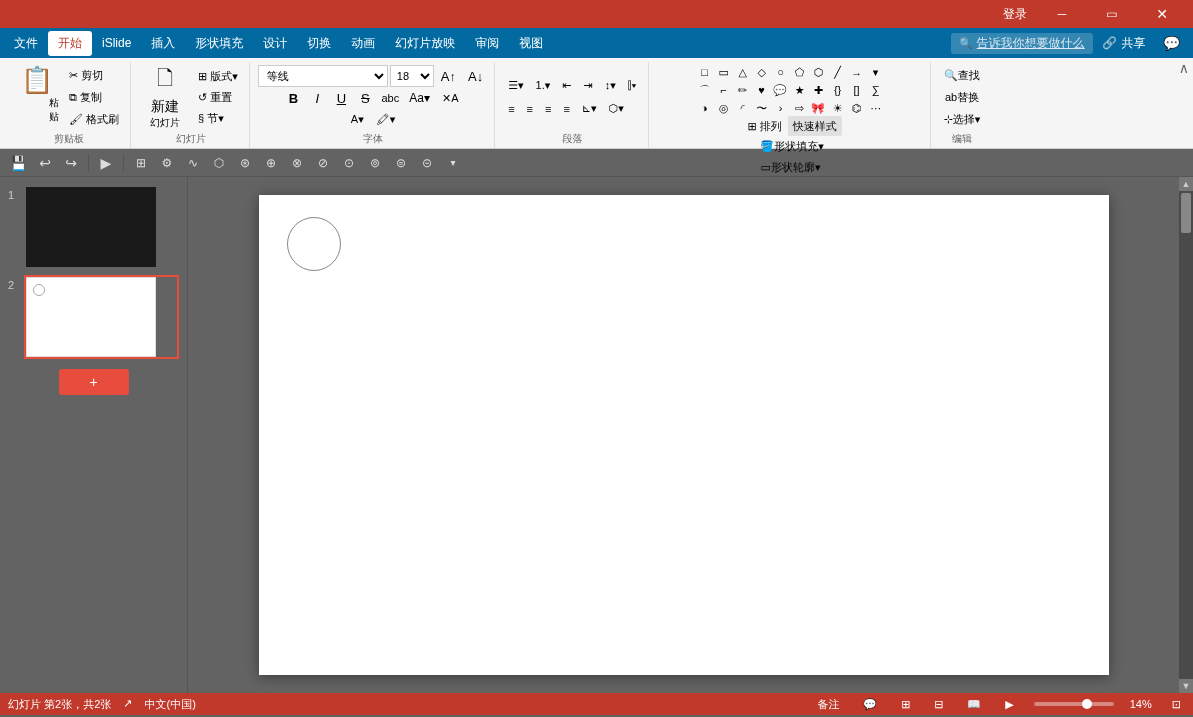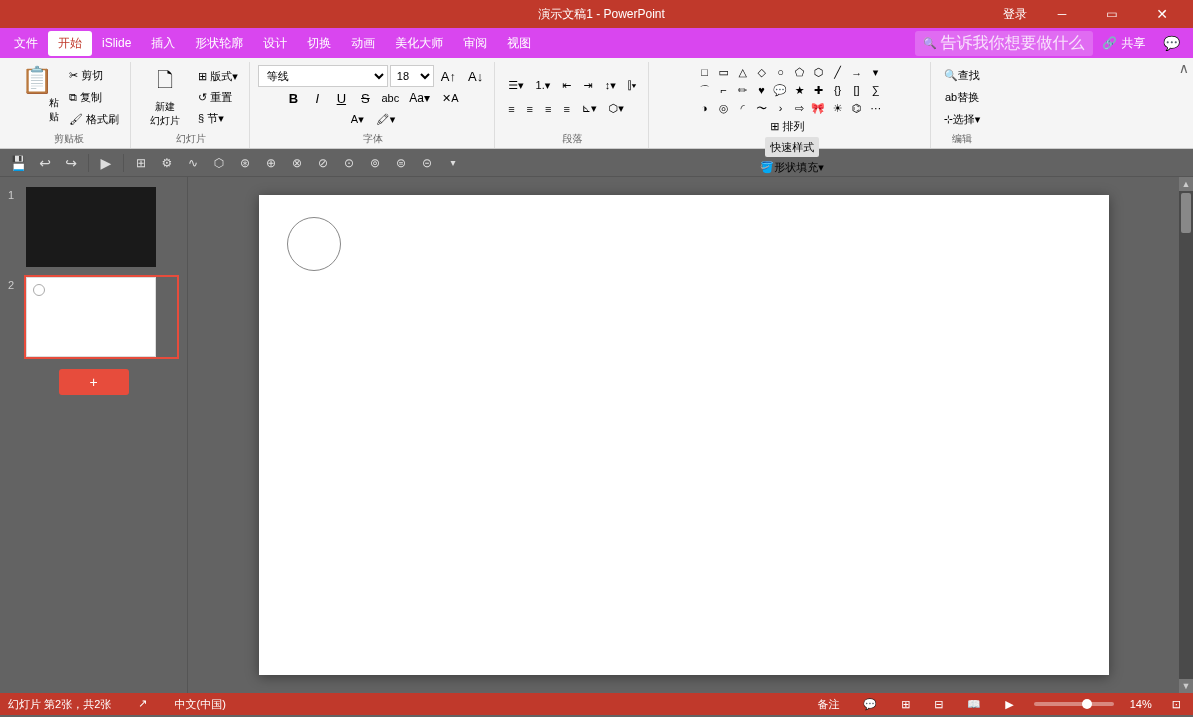--- a/index.html
+++ b/index.html
@@ -15,21 +15,21 @@
       padding: 0 8px;
       color: white;
       font-size: 12px;
     }
     #titlebar-title { flex: 1; text-align: center; }
     .title-btn { width: 46px; height: 28px; display: flex; align-items: center; justify-content: center; cursor: pointer; font-size: 14px; }
 
     
     #menubar {
       height: 30px;
-      background: #d946ef;
+      background: #0369a1;
       display: flex;
       align-items: center;
       padding: 0 4px;
       color: white;
     }
     .menu-item {
       padding: 4px 10px;
       cursor: pointer;
       font-size: 12px;
       border-radius: 3px;
@@ -237,65 +237,64 @@
     #statusbar {
       height: 22px;
       background: #c0392b;
       display: flex;
       align-items: center;
       padding: 0 8px;
       color: white;
       font-size: 11px;
       justify-content: space-between;
     }
-    #statusbar-left { display: flex; align-items: flex-start; gap: 27px; }
+    #statusbar-left { display: flex; align-items: flex-start; gap: 12px; }
     #statusbar-right { display: flex; align-items: center; gap: 16px; }
     .status-btn { cursor: pointer; padding: 1px 4px; }
     .zoom-slider { width: 80px; height: 4px; background: rgba(255,255,255,0.4); border-radius: 2px; position: relative; }
     .zoom-thumb { width: 10px; height: 10px; background: white; border-radius: 50%; position: absolute; top: -3px; left: 60%; cursor: pointer; }
     .shape-cell {
       width: 18px; height: 16px;
       display: flex; align-items: center; justify-content: center;
       cursor: pointer; font-size: 11px;
       border: 1px solid transparent;
     }
 
     
     #ribbon-collapse { position: absolute; right: 4px; top: 2px; cursor: pointer; color: #666; font-size: 14px; }
   </style>
 </head>
 <body>
 
 <div id="titlebar">
   <div style="width:200px;"></div>
-  <div id="titlebar-title" style="flex:1;text-align:center;font-size:12px;">演示文稿1 - PowerPoint</div>
   <div style="display:flex;align-items:center;gap:4px;">
     <span style="font-size:12px;cursor:pointer;padding:2px 8px;">登录</span>
     <span class="title-btn" style="font-size:12px;">─</span>
     <span class="title-btn" style="font-size:12px;">▭</span>
     <span class="title-btn close" style="font-size:14px;">✕</span>
   </div>
 </div>
 
 <div id="menubar">
   <div class="menu-item">文件</div>
   <div class="menu-item active">开始</div>
   <div class="menu-item">iSlide</div>
   <div class="menu-item">插入</div>
-  <div class="menu-item">形状轮廓</div>
+  <div class="menu-item">形状填充</div>
   <div class="menu-item">设计</div>
   <div class="menu-item">切换</div>
   <div class="menu-item">动画</div>
-  <div class="menu-item">美化大师</div>
+  <div class="menu-item">幻灯片放映</div>
   <div class="menu-item">审阅</div>
   <div class="menu-item">视图</div>
   <div style="flex:1;"></div>
   <div style="display:flex;align-items:center;background:rgba(255,255,255,0.2);border-radius:3px;padding:2px 8px;font-size:11px;color:rgba(255,255,255,0.8);gap:4px;cursor:text;">
     <span>🔍</span>
-    <span style="font-size:16px;">告诉我你想要做什么</span>
+    <span style="font-size:12px;text-decoration:underline;">告诉我你想要做什么</span>
   </div>
   <div style="display:flex;align-items:center;gap:4px;padding:2px 10px;cursor:pointer;font-size:12px;">
     <span>🔗</span>
     <span>共享</span>
   </div>
   <div style="padding:2px 8px;cursor:pointer;font-size:14px;">💬</div>
 </div>
 
 <div id="ribbon" style="background:#f5f5f5;border-bottom:1px solid #ccc;position:relative;">
   <div id="ribbon-content" style="display:flex;align-items:stretch;height:88px;padding:2px 4px 0;">
@@ -318,21 +317,21 @@
           </div>
         </div>
       </div>
       <div class="ribbon-group-title">剪贴板</div>
     </div>
 
     <div class="ribbon-group">
       <div class="ribbon-group-content">
         <div class="ribbon-btn" style="width:52px;">
           <div style="font-size:20px;">🗋</div>
-          <div style="font-size:10px;">新建</div>
+          <div style="font-size:14px;">新建</div>
           <div style="font-size:10px;">幻灯片</div>
         </div>
         <div class="ribbon-col" style="justify-content:flex-start;">
           <div class="ribbon-btn-small">⊞ 版式▾</div>
           <div class="ribbon-btn-small">↺ 重置</div>
           <div class="ribbon-btn-small">§ 节▾</div>
         </div>
       </div>
       <div class="ribbon-group-title">幻灯片</div>
     </div>
@@ -422,21 +421,21 @@
           <div class="shape-cell">〜</div>
           <div class="shape-cell">›</div>
           <div class="shape-cell">⇨</div>
           <div class="shape-cell">🎀</div>
           <div class="shape-cell">☀</div>
           <div class="shape-cell">⌬</div>
           <div class="shape-cell">⋯</div>
         </div>
       </div>
 
-      <div style="display:flex;flex-direction:column;gap:1px;margin-left:4px;">
+      <div style="display:flex;flex-direction:row;gap:1px;margin-left:4px;">
         <div class="ribbon-btn-small">⊞ 排列</div>
         <div class="ribbon-btn-small" style="background:#e0e0e0;">快速样式</div>
       </div>
       <div style="display:flex;flex-direction:column;gap:1px;margin-left:4px;">
         <div class="ribbon-btn-small">
           <span>🪣</span> 形状填充▾
         </div>
         <div class="ribbon-btn-small">
           <span>▭</span> 形状轮廓▾
         </div>

